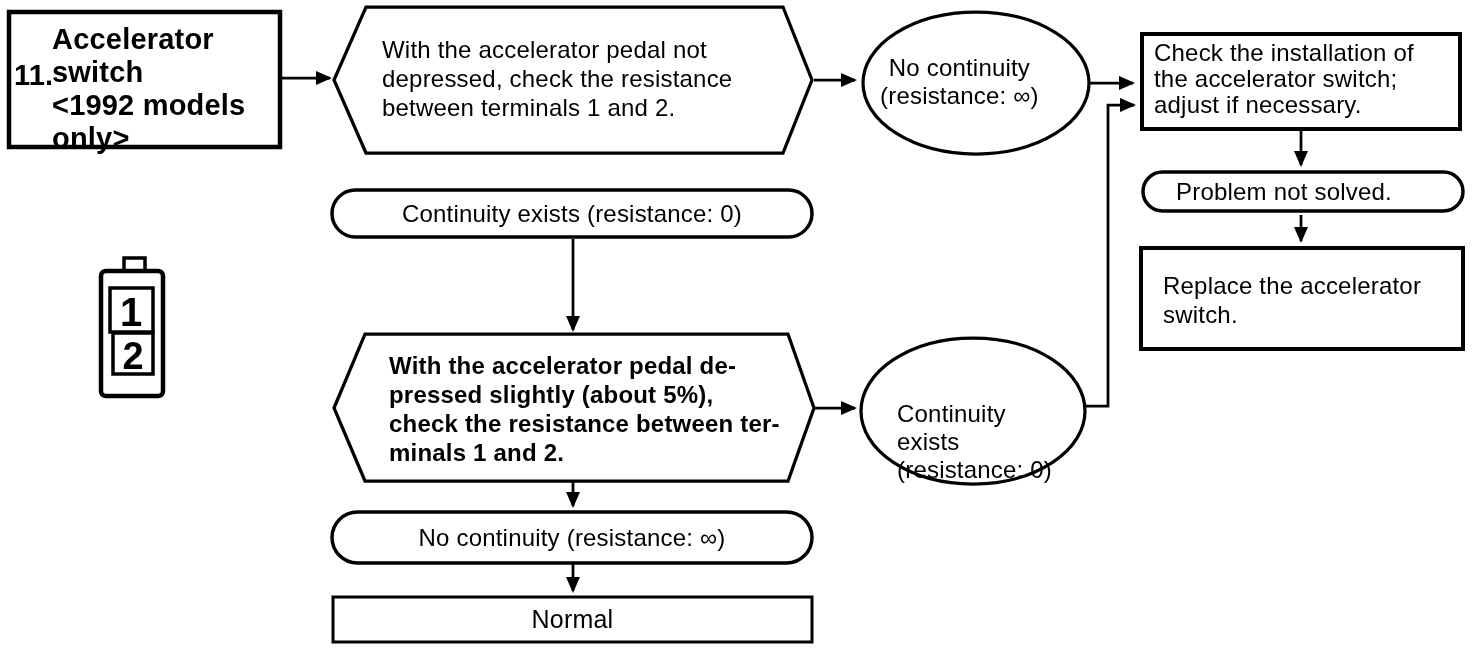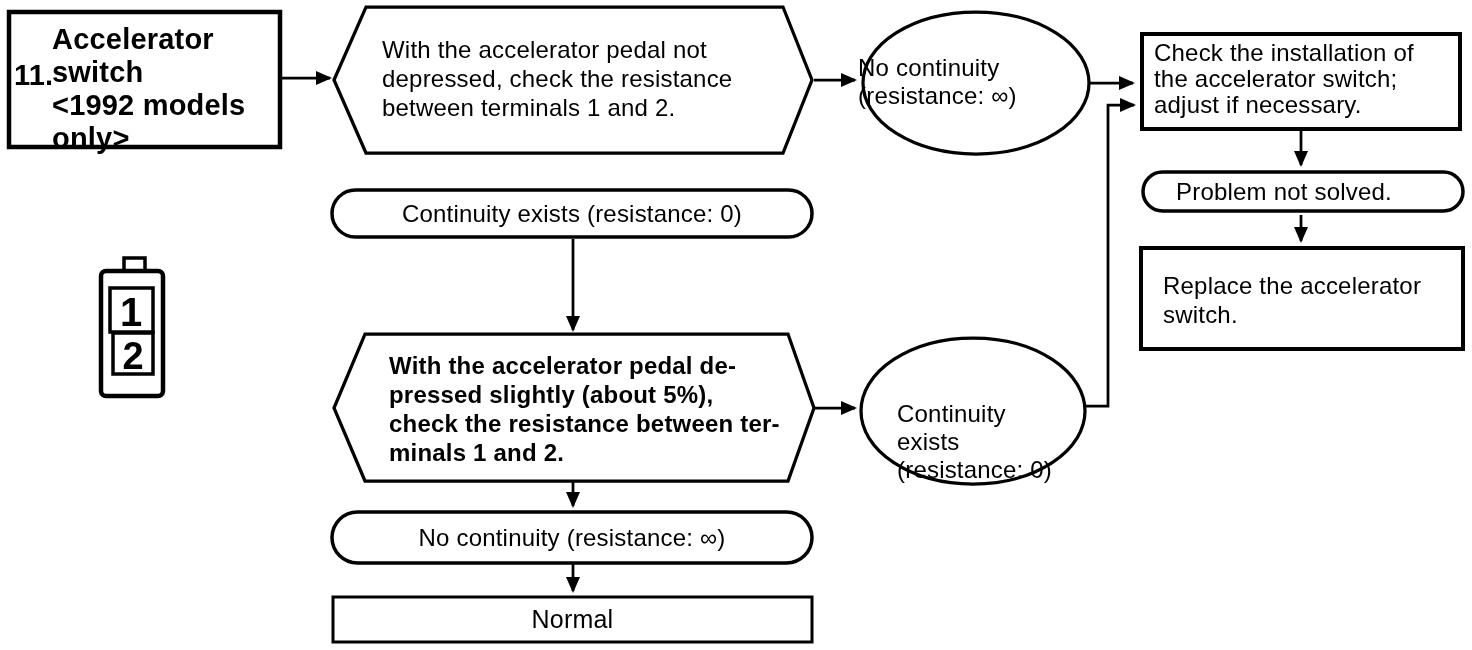--- a/index.html
+++ b/index.html
@@ -32,21 +32,21 @@
   }
   .bold-title {
     font-weight: bold;
     font-size: 29px;
     line-height: 33px;
   }
   
   #t-step-num     { left: 14px;   top: 23px; margin-top: 36px;  }
   #t-step-title   { left: 52px;   top: 23px;  }
   #t-test1        { left: 382px;  top: 35px;  }
-  #t-test1-fail   { left: 858px;  top: 54px;  line-height: 28px; }
+  #t-test1-fail   { left: 880px;  top: 54px;  line-height: 28px; text-align: center; }
   #t-action-check { left: 1154px; top: 40px;  line-height: 26px; }
   #t-action-problem { left: 1143px; top: 172px; width: 282px; height: 39px; }
   #t-action-replace { left: 1163px; top: 271px; }
   #t-test1-pass   { left: 332px;  top: 190px; width: 480px; height: 47px; }
   #t-test2        { left: 389px;  top: 351px; font-weight: bold; }
   #t-test2-fail   { left: 897px;  top: 367px; line-height: 28px; margin-top: 33px; }
   #t-test2-pass   { left: 332px;  top: 512px; width: 480px; height: 51px; }
   #t-normal       { left: 333px;  top: 597px; width: 479px; height: 45px; font-size: 25px; }
 </style>
 </head>

